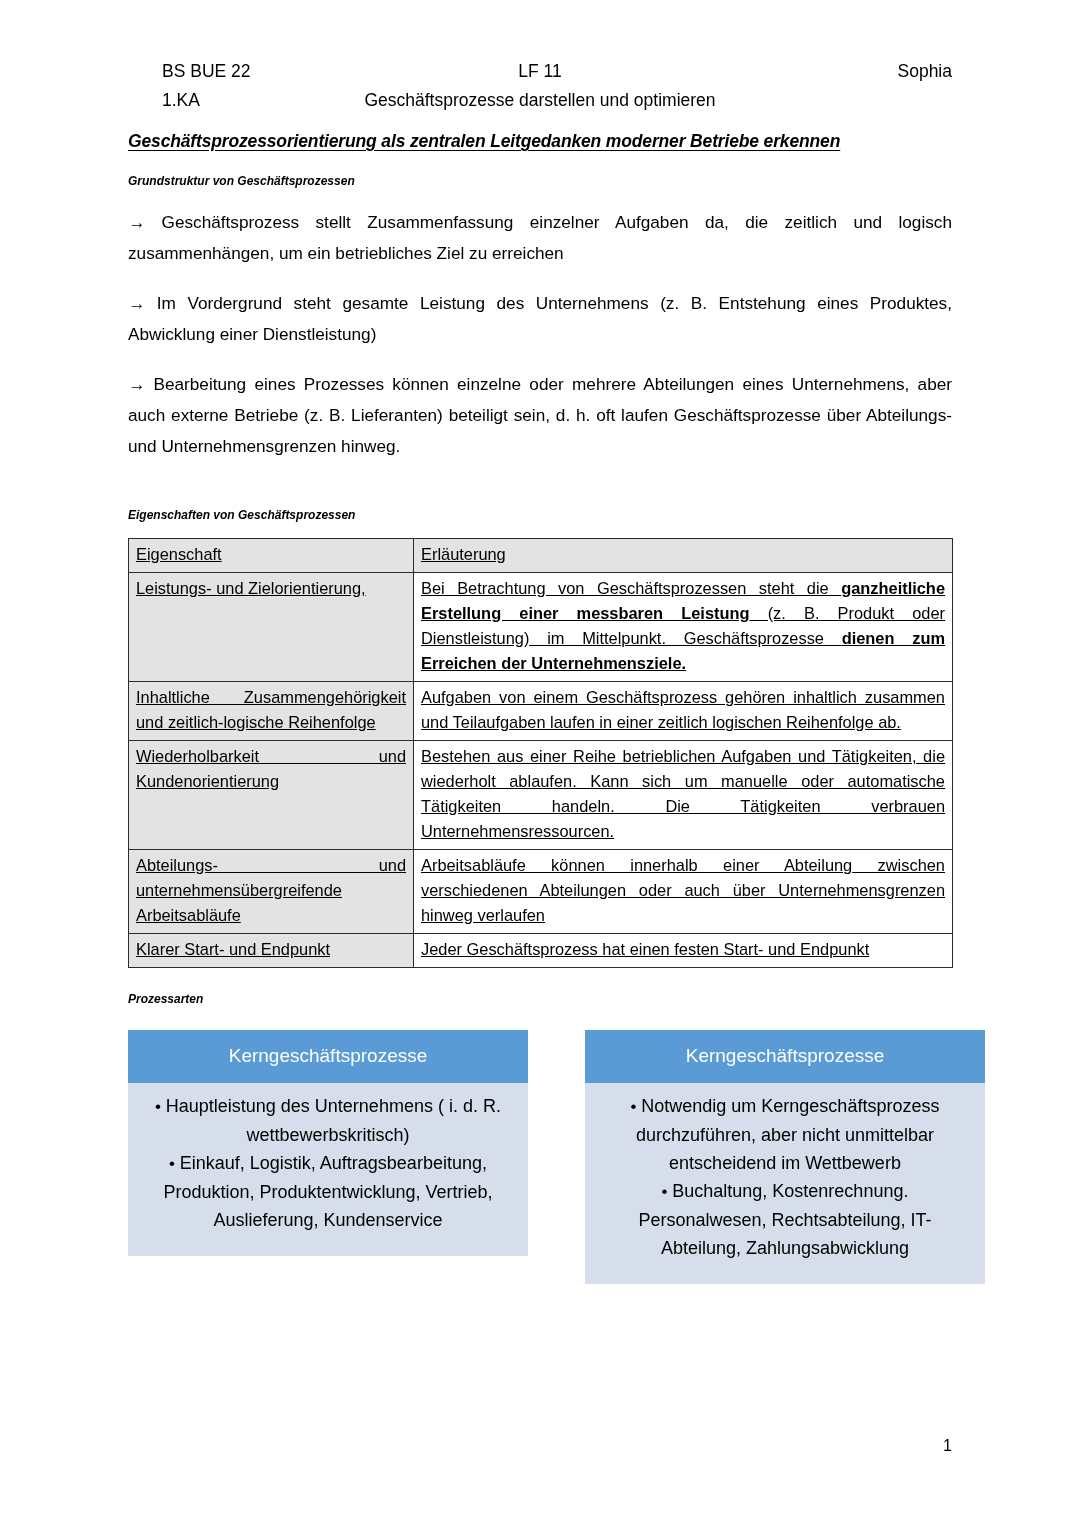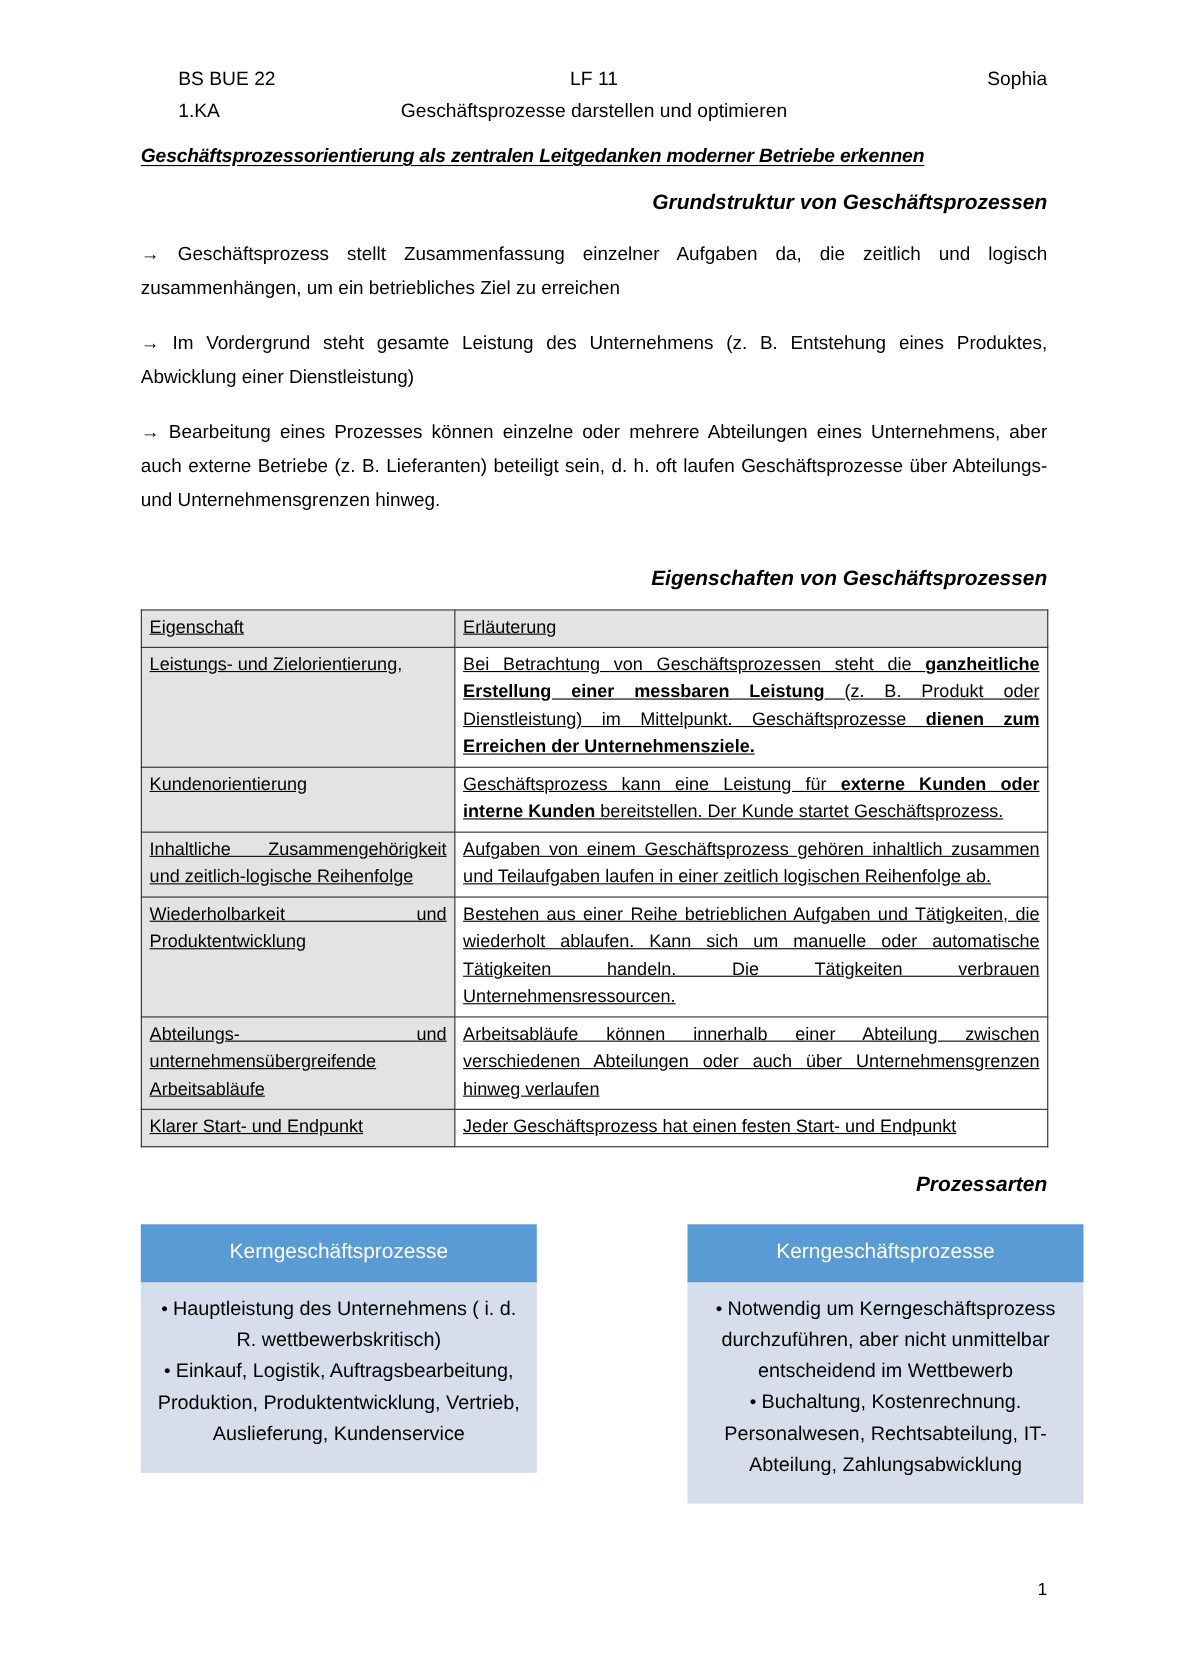--- a/index.html
+++ b/index.html
@@ -44,22 +44,22 @@
     margin-top: 16px;
     font-size: 17.5px;
     font-weight: bold;
     font-style: italic;
     text-decoration: underline;
     text-underline-offset: 3px;
     letter-spacing: -0.15px;
   }
   .sub-title {
     margin-top: 22px;
-    text-align: right;
-    font-size: 19px;
+    text-align: left;
+    font-size: 12px;
     font-weight: bold;
     font-style: italic;
   }
 
   
   .para {
     margin-top: 19px;
     font-size: 17.2px;
     line-height: 31px;
     text-align: justify;
@@ -105,21 +105,21 @@
 
   
   .proz-title { margin-top: 24px; }
   .boxes {
     margin-top: 24px;
     display: flex;
     justify-content: space-between;
     width: 857px;
     margin-left: 0px;
   }
-  .box { width: 360px; }
+  .box { width: 400px; }
   .box-head {
     background: #5b9bd5;
     color: #ffffff;
     text-align: center;
     font-size: 19px;
     padding: 14px 6px 15px 6px;
     line-height: 24px;
   }
   .box-body {
     background: #d6deeb;
@@ -183,29 +183,25 @@
         <th>Eigenschaft</th>
         <th>Erläuterung</th>
       </tr>
     </thead>
     <tbody id="props-body">
         <tr>
           <td class="key">Leistungs- und Zielorientierung,</td>
           <td class="val"><span>Bei Betrachtung von Geschäftsprozessen steht die </span><b>ganzheitliche Erstellung einer messbaren Leistung</b><span> (z. B. Produkt oder Dienstleistung) im Mittelpunkt. Geschäftsprozesse </span><b>dienen zum Erreichen der Unternehmensziele.</b></td>
         </tr>
         <tr>
-          <td class="key nojust">Kundenorientierung</td>
-          <td class="val"><span>Geschäftsprozess kann eine Leistung für </span><b>externe Kunden oder interne Kunden</b><span> bereitstellen. Der Kunde startet Geschäftsprozess.</span></td>
-        </tr>
-        <tr>
           <td class="key">Inhaltliche Zusammengehörigkeit und zeitlich-logische Reihenfolge</td>
           <td class="val"><span>Aufgaben von einem Geschäftsprozess gehören inhaltlich zusammen und Teilaufgaben laufen in einer zeitlich logischen Reihenfolge ab.</span></td>
         </tr>
         <tr>
-          <td class="key">Wiederholbarkeit und Produktentwicklung</td>
+          <td class="key">Wiederholbarkeit und Kundenorientierung</td>
           <td class="val"><span>Bestehen aus einer Reihe betrieblichen Aufgaben und Tätigkeiten, die wiederholt ablaufen. Kann sich um manuelle oder automatische Tätigkeiten handeln. Die Tätigkeiten verbrauen Unternehmensressourcen.</span></td>
         </tr>
         <tr>
           <td class="key">Abteilungs- und unternehmensübergreifende Arbeitsabläufe</td>
           <td class="val"><span>Arbeitsabläufe können innerhalb einer Abteilung zwischen verschiedenen Abteilungen oder auch über Unternehmensgrenzen hinweg verlaufen</span></td>
         </tr>
         <tr>
           <td class="key nojust">Klarer Start- und Endpunkt</td>
           <td class="val nojust"><span>Jeder Geschäftsprozess hat einen festen Start- und Endpunkt</span></td>
         </tr>

